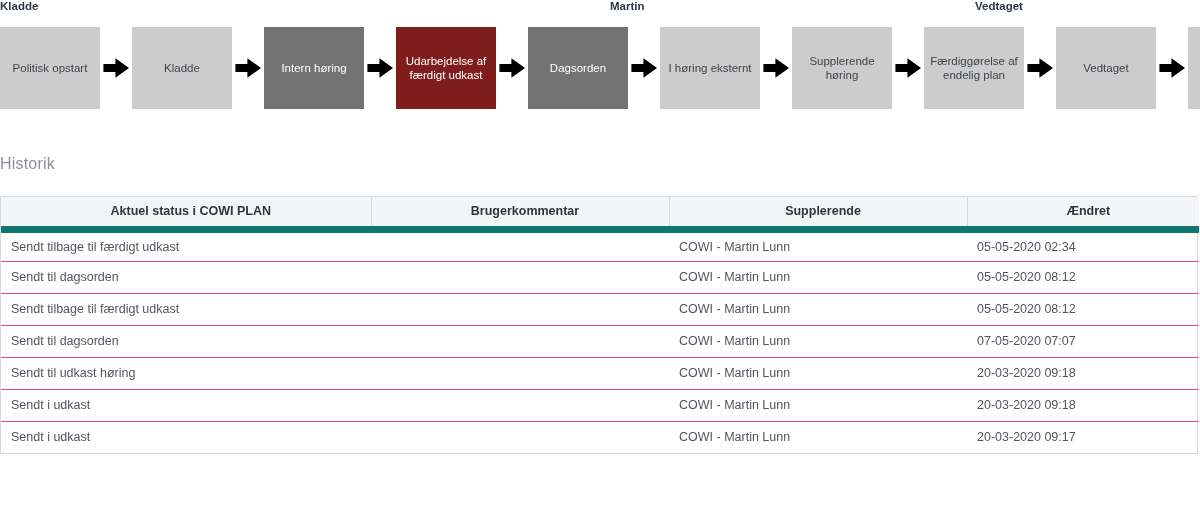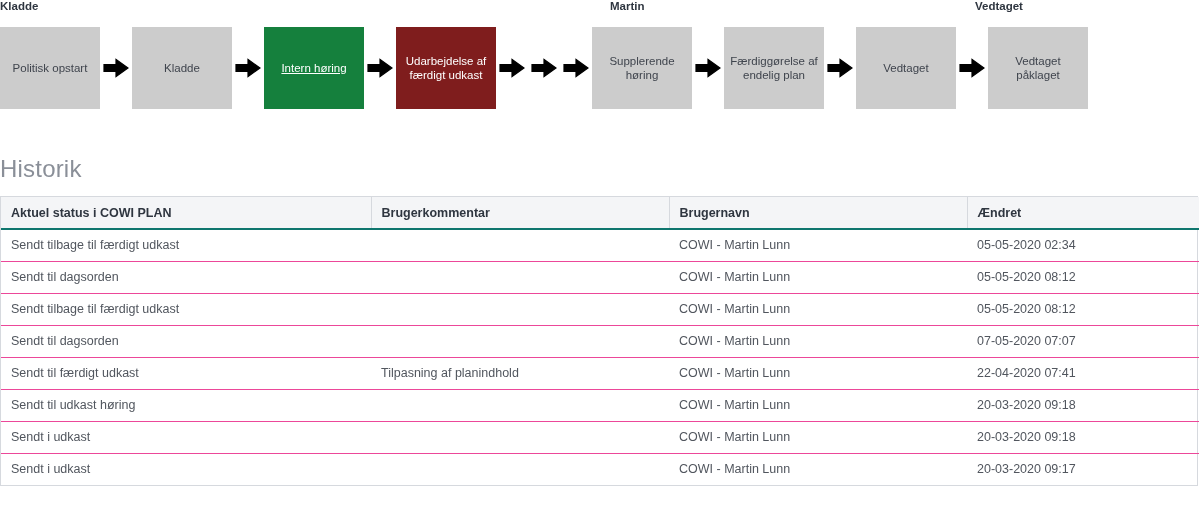--- a/index.html
+++ b/index.html
@@ -49,39 +49,39 @@
     display: flex;
     align-items: center;
     justify-content: center;
     text-align: center;
     font-size: 11.5px;
     line-height: 14px;
     padding: 0 6px;
     box-sizing: border-box;
   }
   .stage.grey   { background: #cccccc; color: #3f444d; }
-  .stage.teal   { background: #15803d; color: #ffffff; text-decoration: underline; }
+  .stage.teal   { background: #737373; color: #ffffff; }
   .stage.green  { background: #7f1d1d; color: #ffffff; }
   .stage-label { display: block; }
 
   .arrow {
     flex: 0 0 32px;
     height: 82px;
     display: flex;
     align-items: center;
     justify-content: center;
   }
   .arrow svg { display: block; }
 
   
   .section-title {
     position: absolute;
     left: 0;
     top: 155px;
-    font-size: 24px;
+    font-size: 16px;
     font-weight: 400;
     color: #8a8f98;
     letter-spacing: 0.2px;
   }
 
   
   .table-wrap {
     position: absolute;
     left: 0;
     top: 196px;
@@ -94,24 +94,24 @@
     width: 100%;
     border-collapse: collapse;
     table-layout: fixed;
     font-size: 12.5px;
   }
   table.history thead th {
     background: #f4f5f7;
     font-weight: bold;
     font-size: 12.5px;
     color: #2f3640;
-    text-align: left;
+    text-align: center;
     height: 32px;
     padding: 0 0 0 10px;
-    border-bottom: 2px solid #0f766e;
+    border-bottom: 7px solid #0f766e;
     border-right: 1px solid #d6d9de;
     box-sizing: border-box;
     vertical-align: middle;
   }
   table.history thead th:last-child { border-right: none; }
   table.history tbody td {
     height: 32px;
     padding: 0 0 0 10px;
     border-bottom: 1px solid #ec4899;
     color: #51565e;
@@ -162,24 +162,30 @@
         </svg>
       </div>
       <div class="stage green">
         <span class="stage-label">Udarbejdelse af færdigt udkast</span>
       </div>
       <div class="arrow">
         <svg width="26" height="20" viewBox="0 0 26 20" aria-hidden="true">
           <path d="M1 6.5 H13 V1.5 L25 10 L13 18.5 V13.5 H1 Z" fill="#000000" stroke="#000000" stroke-width="1.2" stroke-linejoin="miter"></path>
         </svg>
       </div>
-      <div class="arrow">
-        <svg width="26" height="20" viewBox="0 0 26 20" aria-hidden="true">
-          <path d="M1 6.5 H13 V1.5 L25 10 L13 18.5 V13.5 H1 Z" fill="#000000" stroke="#000000" stroke-width="1.2" stroke-linejoin="miter"></path>
-        </svg>
+      <div class="stage teal">
+        <span class="stage-label">Dagsorden</span>
+      </div>
+      <div class="arrow">
+        <svg width="26" height="20" viewBox="0 0 26 20" aria-hidden="true">
+          <path d="M1 6.5 H13 V1.5 L25 10 L13 18.5 V13.5 H1 Z" fill="#000000" stroke="#000000" stroke-width="1.2" stroke-linejoin="miter"></path>
+        </svg>
+      </div>
+      <div class="stage grey">
+        <span class="stage-label">I høring eksternt</span>
       </div>
       <div class="arrow">
         <svg width="26" height="20" viewBox="0 0 26 20" aria-hidden="true">
           <path d="M1 6.5 H13 V1.5 L25 10 L13 18.5 V13.5 H1 Z" fill="#000000" stroke="#000000" stroke-width="1.2" stroke-linejoin="miter"></path>
         </svg>
       </div>
       <div class="stage grey">
         <span class="stage-label">Supplerende høring</span>
       </div>
       <div class="arrow">
@@ -216,21 +222,21 @@
     <colgroup>
       <col class="col-status">
       <col class="col-comment">
       <col class="col-user">
       <col class="col-changed">
     </colgroup>
     <thead>
       <tr>
           <th>Aktuel status i COWI PLAN</th>
           <th>Brugerkommentar</th>
-          <th>Brugernavn</th>
+          <th>Supplerende</th>
           <th>Ændret</th>
         </tr>
     </thead>
     <tbody>
         <tr>
           <td>Sendt tilbage til færdigt udkast</td>
           <td></td>
           <td>COWI - Martin Lunn</td>
           <td>05-05-2020 02:34</td>
         </tr>
@@ -244,26 +250,20 @@
           <td>Sendt tilbage til færdigt udkast</td>
           <td></td>
           <td>COWI - Martin Lunn</td>
           <td>05-05-2020 08:12</td>
         </tr>
         <tr>
           <td>Sendt til dagsorden</td>
           <td></td>
           <td>COWI - Martin Lunn</td>
           <td>07-05-2020 07:07</td>
-        </tr>
-        <tr>
-          <td>Sendt til færdigt udkast</td>
-          <td>Tilpasning af planindhold</td>
-          <td>COWI - Martin Lunn</td>
-          <td>22-04-2020 07:41</td>
         </tr>
         <tr>
           <td>Sendt til udkast høring</td>
           <td></td>
           <td>COWI - Martin Lunn</td>
           <td>20-03-2020 09:18</td>
         </tr>
         <tr>
           <td>Sendt i udkast</td>
           <td></td>

